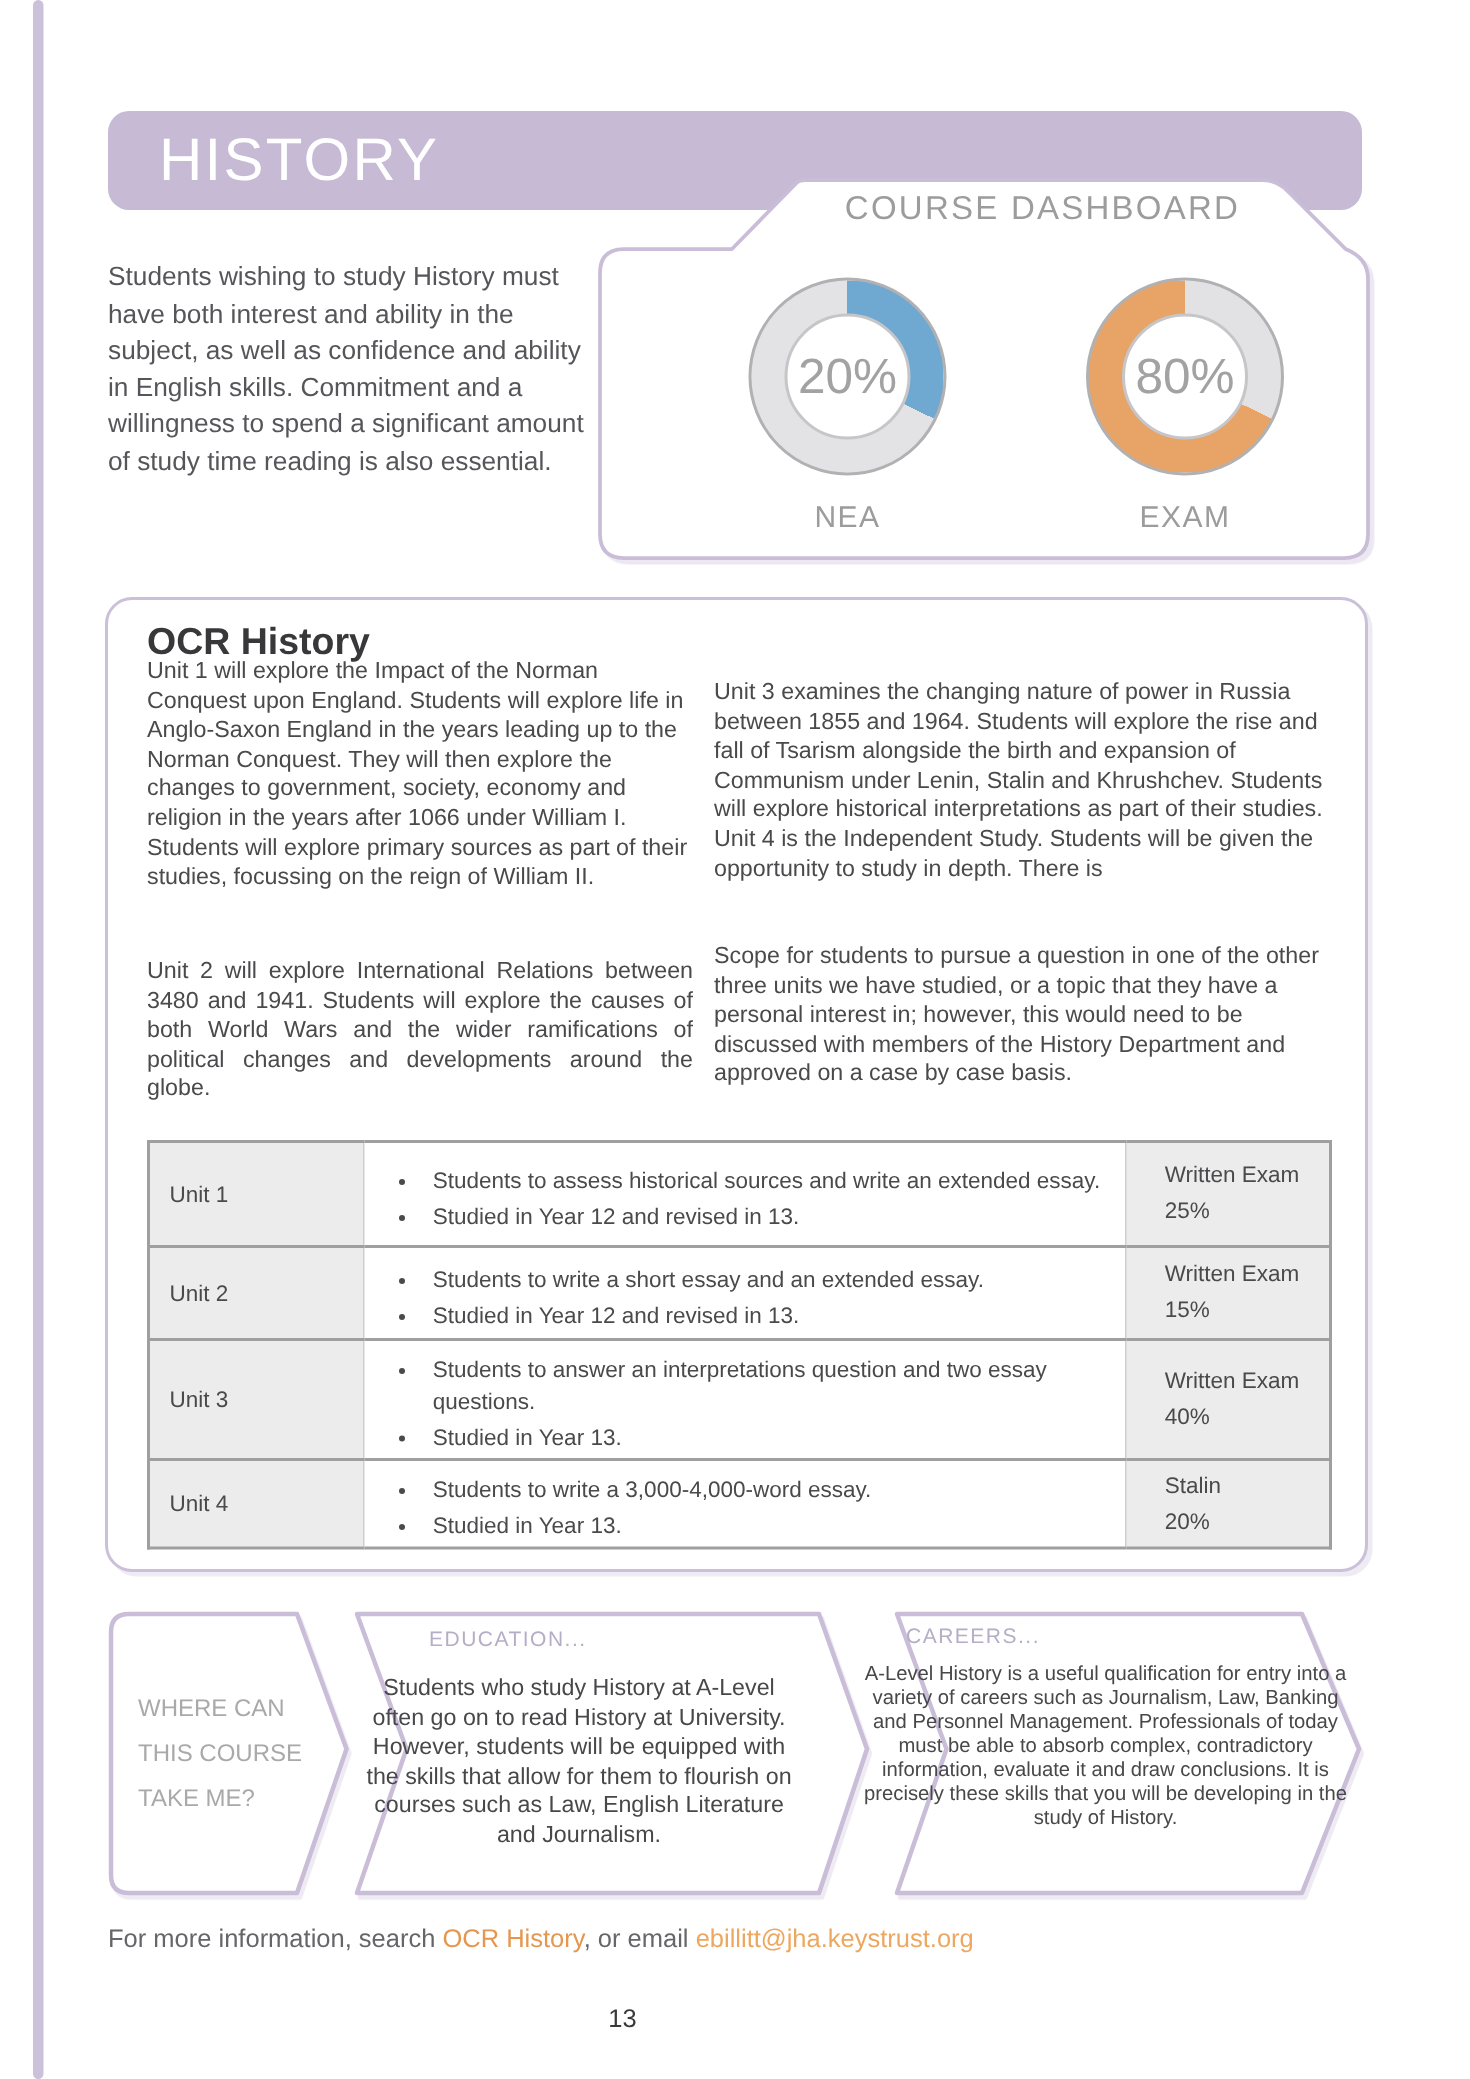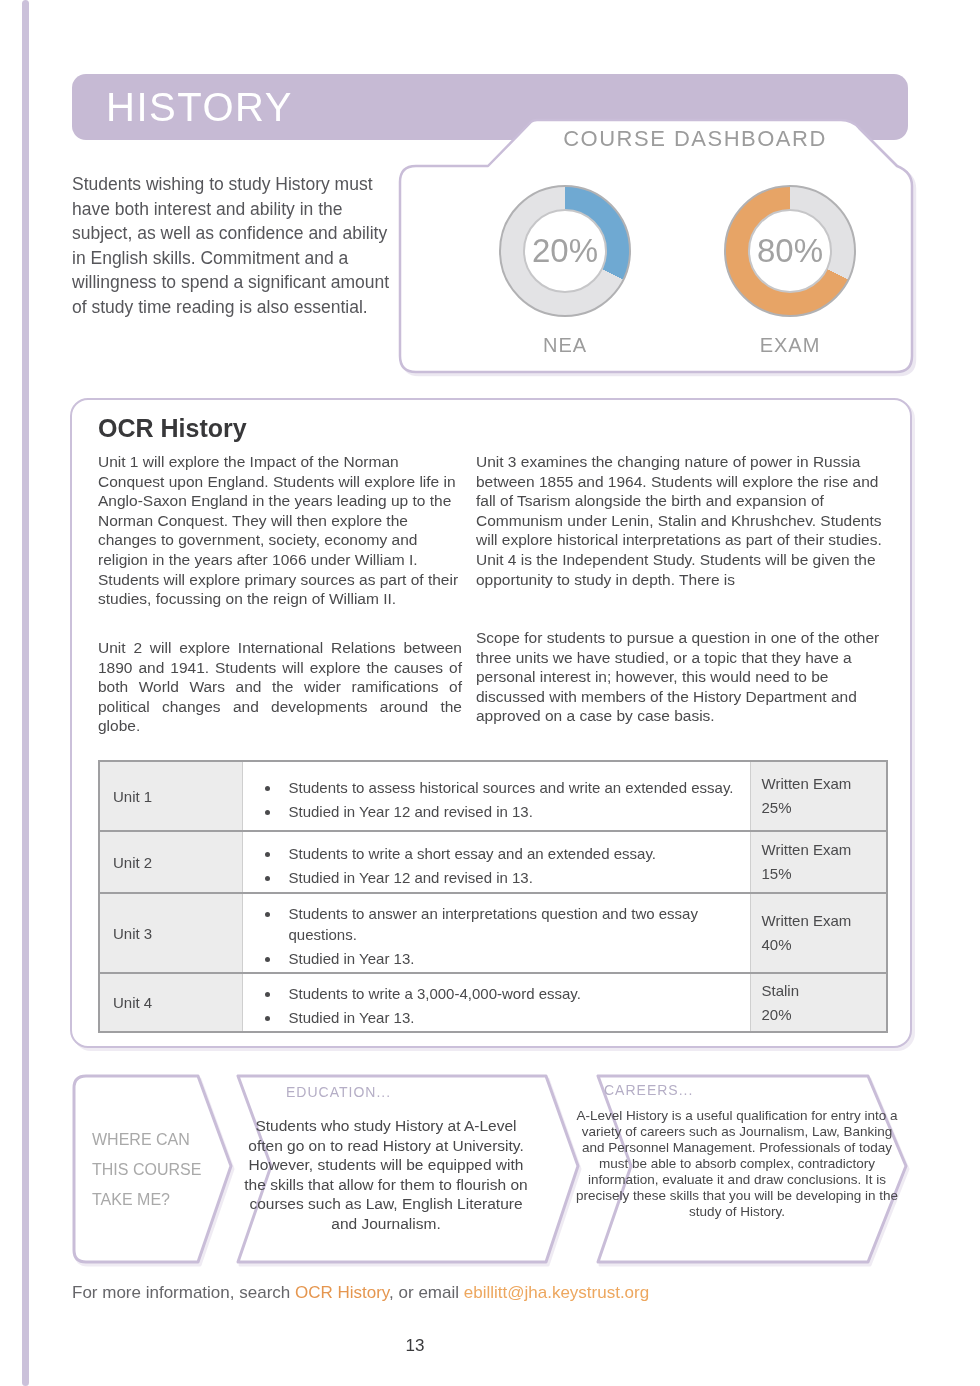--- a/index.html
+++ b/index.html
@@ -28,32 +28,32 @@
                  border:2px solid #c6c6c8; display:flex; align-items:center; justify-content:center; }
   .donut .pct { font-size:33px; color:#a2a2a2; }
   .donut-label { position:absolute; width:132px; text-align:center; font-size:20px;
                  letter-spacing:1px; color:#9c9c9c; }
 
   .ocr-box { position:absolute; left:70px; top:398px; width:842px; height:650px;
              border:2.5px solid #cbc0da; border-radius:18px; background:#fff;
              box-shadow:3px 3px 0 rgba(201,189,216,0.3); }
   .ocr-box h2 { position:absolute; left:26px; top:14px; font-size:25px; font-weight:600; color:#38383a; }
   .ocr-p { position:absolute; font-size:15.5px; line-height:19.6px; color:#4a4a4c; }
-  .p1 { left:26px; top:52px;  width:364px; }
+  .p1 { left:26px; top:38px;  width:364px; }
   .p3 { left:404px; top:52px; width:414px; }
   .p2 { left:26px; top:238px; width:364px; text-align:justify; }
   .p4 { left:404px; top:228px; width:414px; }
 
   table.units { position:absolute; left:26px; top:360px; width:790px;
                 border-collapse:collapse; table-layout:fixed; font-size:15px; color:#4a4a4c; }
   table.units td { border-top:2px solid #9f9fa1; border-bottom:2px solid #9f9fa1; vertical-align:middle; }
   table.units td.unit { width:143px; background:#ececec; padding-left:13px;
                         border-left:2px solid #9f9fa1; border-right:1.5px solid #cfcfcf; }
   table.units td.desc { width:508px; background:#fff; padding:6px 10px 0 0; }
-  table.units td.weight { width:137px; background:#ececec; padding-left:11px;
+  table.units td.weight { width:137px; background:#ececec; padding-left:26px;
                           border-left:1.5px solid #cfcfcf; border-right:2px solid #9f9fa1; line-height:24px;margin-top:12px; }
   table.units ul { list-style:disc; padding-left:38px; }
   table.units li { padding-left:8px; line-height:21px; margin:3px 0; }
   tr.r1 { height:70px;border-radius:21px; } tr.r2 { height:62px; } tr.r3 { height:72px; } tr.r4 { height:58px; }
 
   .path-svg { position:absolute; left:68px; top:1070px; width:848px; height:198px;
               filter:drop-shadow(2px 3px 0 rgba(201,189,216,0.3)); }
   .where-can { position:absolute; left:92px; top:1125px; width:160px;
                font-size:16px; line-height:30px; color:#a9a9a9; white-space:pre-line; }
   .pathway-title { position:absolute; font-size:14px; letter-spacing:1px; color:#b5aec6; }
@@ -98,21 +98,21 @@
   <div class="donut" style="left: 724px; top: 185px; background: conic-gradient(rgb(226, 226, 228) 0deg, rgb(226, 226, 228) 116deg, rgb(231, 164, 102) 116deg, rgb(231, 164, 102) 360deg);">
     <div class="hole">
       <span class="pct">80%</span>
     </div>
   </div>
   <div class="donut-label" style="left:724px; top:334px;">EXAM</div>
 
   <div class="ocr-box">
     <h2>OCR History</h2>
     <p class="ocr-p p1">Unit 1 will explore the Impact of the Norman Conquest upon England. Students will explore life in Anglo-Saxon England in the years leading up to the Norman Conquest. They will then explore the changes to government, society, economy and religion in the years after 1066 under William I. Students will explore primary sources as part of their studies, focussing on the reign of William II.</p>
-    <p class="ocr-p p2">Unit 2 will explore International Relations between 1890 and 1941. Students will explore the causes of both World Wars and the wider ramifications of political changes and developments around the globe.</p>
+    <p class="ocr-p p2">Unit 2 will explore International Relations between 3480 and 1941. Students will explore the causes of both World Wars and the wider ramifications of political changes and developments around the globe.</p>
     <p class="ocr-p p3">Unit 3 examines the changing nature of power in Russia between 1855 and 1964. Students will explore the rise and fall of Tsarism alongside the birth and expansion of Communism under Lenin, Stalin and Khrushchev. Students will explore historical interpretations as part of their studies. Unit 4 is the Independent Study. Students will be given the opportunity to study in depth. There is</p>
     <p class="ocr-p p4">Scope for students to pursue a question in one of the other three units we have studied, or a topic that they have a personal interest in; however, this would need to be discussed with members of the History Department and approved on a case by case basis.</p>
 
     <table class="units">
       <tbody>
           <tr class="r1">
         <td class="unit">Unit 1</td>
         <td class="desc">
           <ul>
             <li>Students to assess historical sources and write an extended essay.</li>

